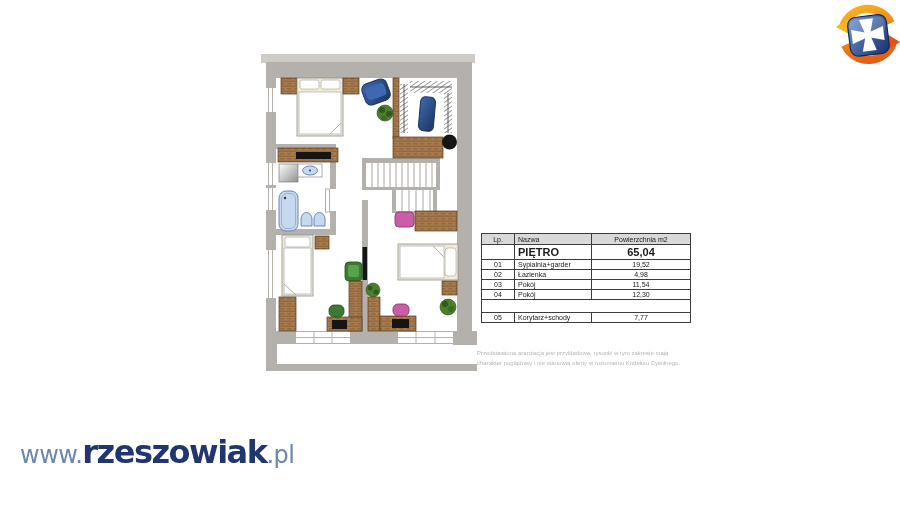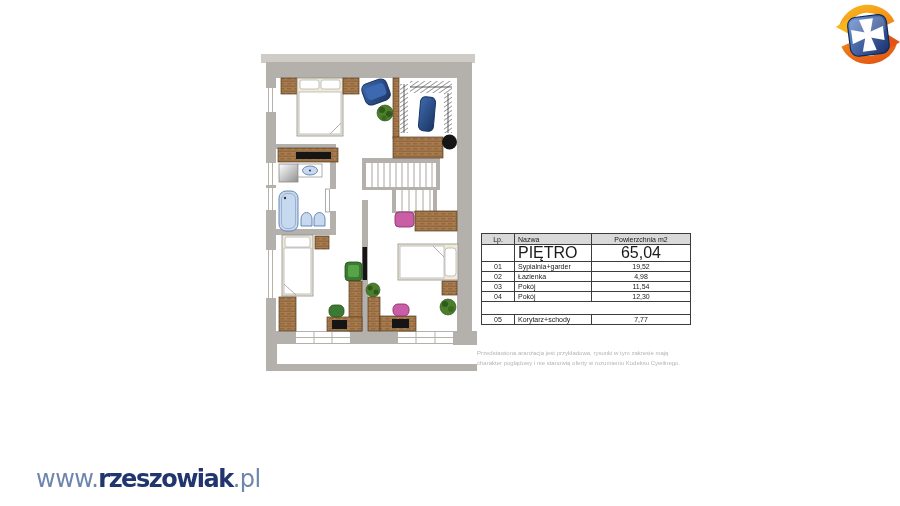--- a/index.html
+++ b/index.html
@@ -25,33 +25,33 @@
 
   
   #area-table{position:absolute;left:481px;top:233px;border-collapse:collapse;
               font-size:7px;color:#1a1a1a;}
   #area-table th,#area-table td{border:1px solid var(--table-border);padding:0 3px;
               height:9px;line-height:1;white-space:nowrap;}
   #area-table th{background:var(--table-header-bg);font-weight:normal;text-align:left;height:10px;}
   #area-table .c-lp{width:26px;text-align:center;}
   #area-table .c-nm{width:70px;text-align:left;}
   #area-table .c-ar{width:92px;text-align:center;}
-  #area-table tr.floor-row td{height:14px;font-weight:normal;font-size:16px;}
+  #area-table tr.floor-row td{height:14px;font-weight:bold;font-size:11px;}
   #area-table tr.spacer td{height:12px;border-left:1px solid var(--table-border);
               border-right:1px solid var(--table-border);}
 
   
   #disclaimer{position:absolute;left:477px;top:349px;width:225px;
               font-size:6px;line-height:1.6;color:var(--disclaimer-gray);}
 
   
-  #brand{position:absolute;left:36px;top:433px;font-family:"DejaVu Sans",sans-serif;white-space:nowrap;}
+  #brand{position:absolute;left:20px;top:433px;font-family:"DejaVu Sans",sans-serif;white-space:nowrap;}
   .brand-line{display:flex;align-items:baseline;}
   .brand-www{font-size:24px;color:var(--logo-blue);letter-spacing:-.5px;}
-  .brand-name{font-size:24px;font-weight:bold;color:var(--logo-navy);letter-spacing:-1.5px;margin-top:32px;}
+  .brand-name{font-size:32px;font-weight:bold;color:var(--logo-navy);letter-spacing:-1.5px;}
   .brand-tld{font-size:24px;color:var(--logo-blue);letter-spacing:-.5px;text-align:center;}
   .brand-tag{font-size:16.5px;color:var(--logo-orange);margin-top:-4px;letter-spacing:-.6px;}
 
   
   #emblem{position:absolute;left:836px;top:3px;width:64px;height:64px;}
 </style>
 </head>
 <body>
 
 <div id="page">

